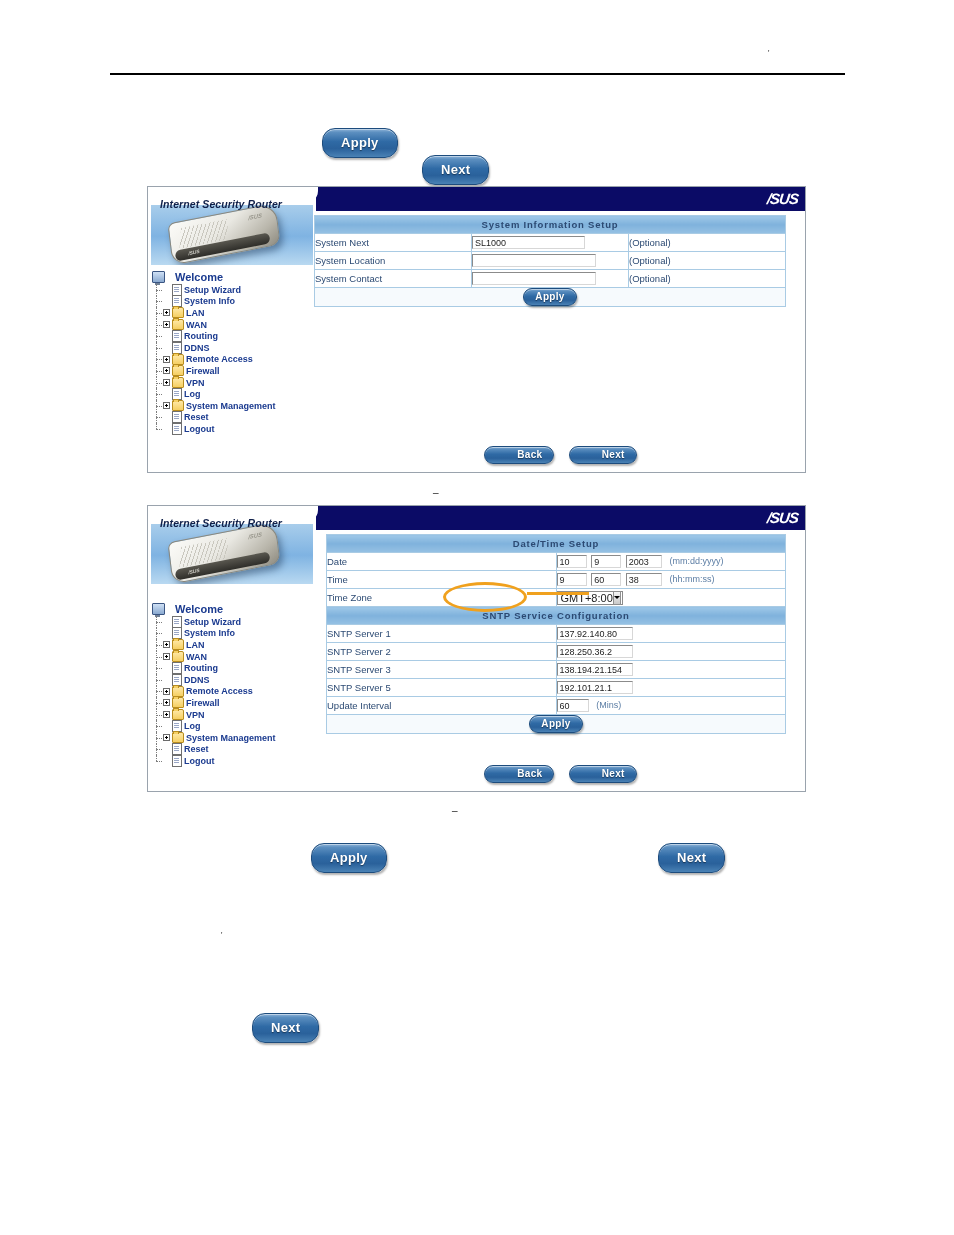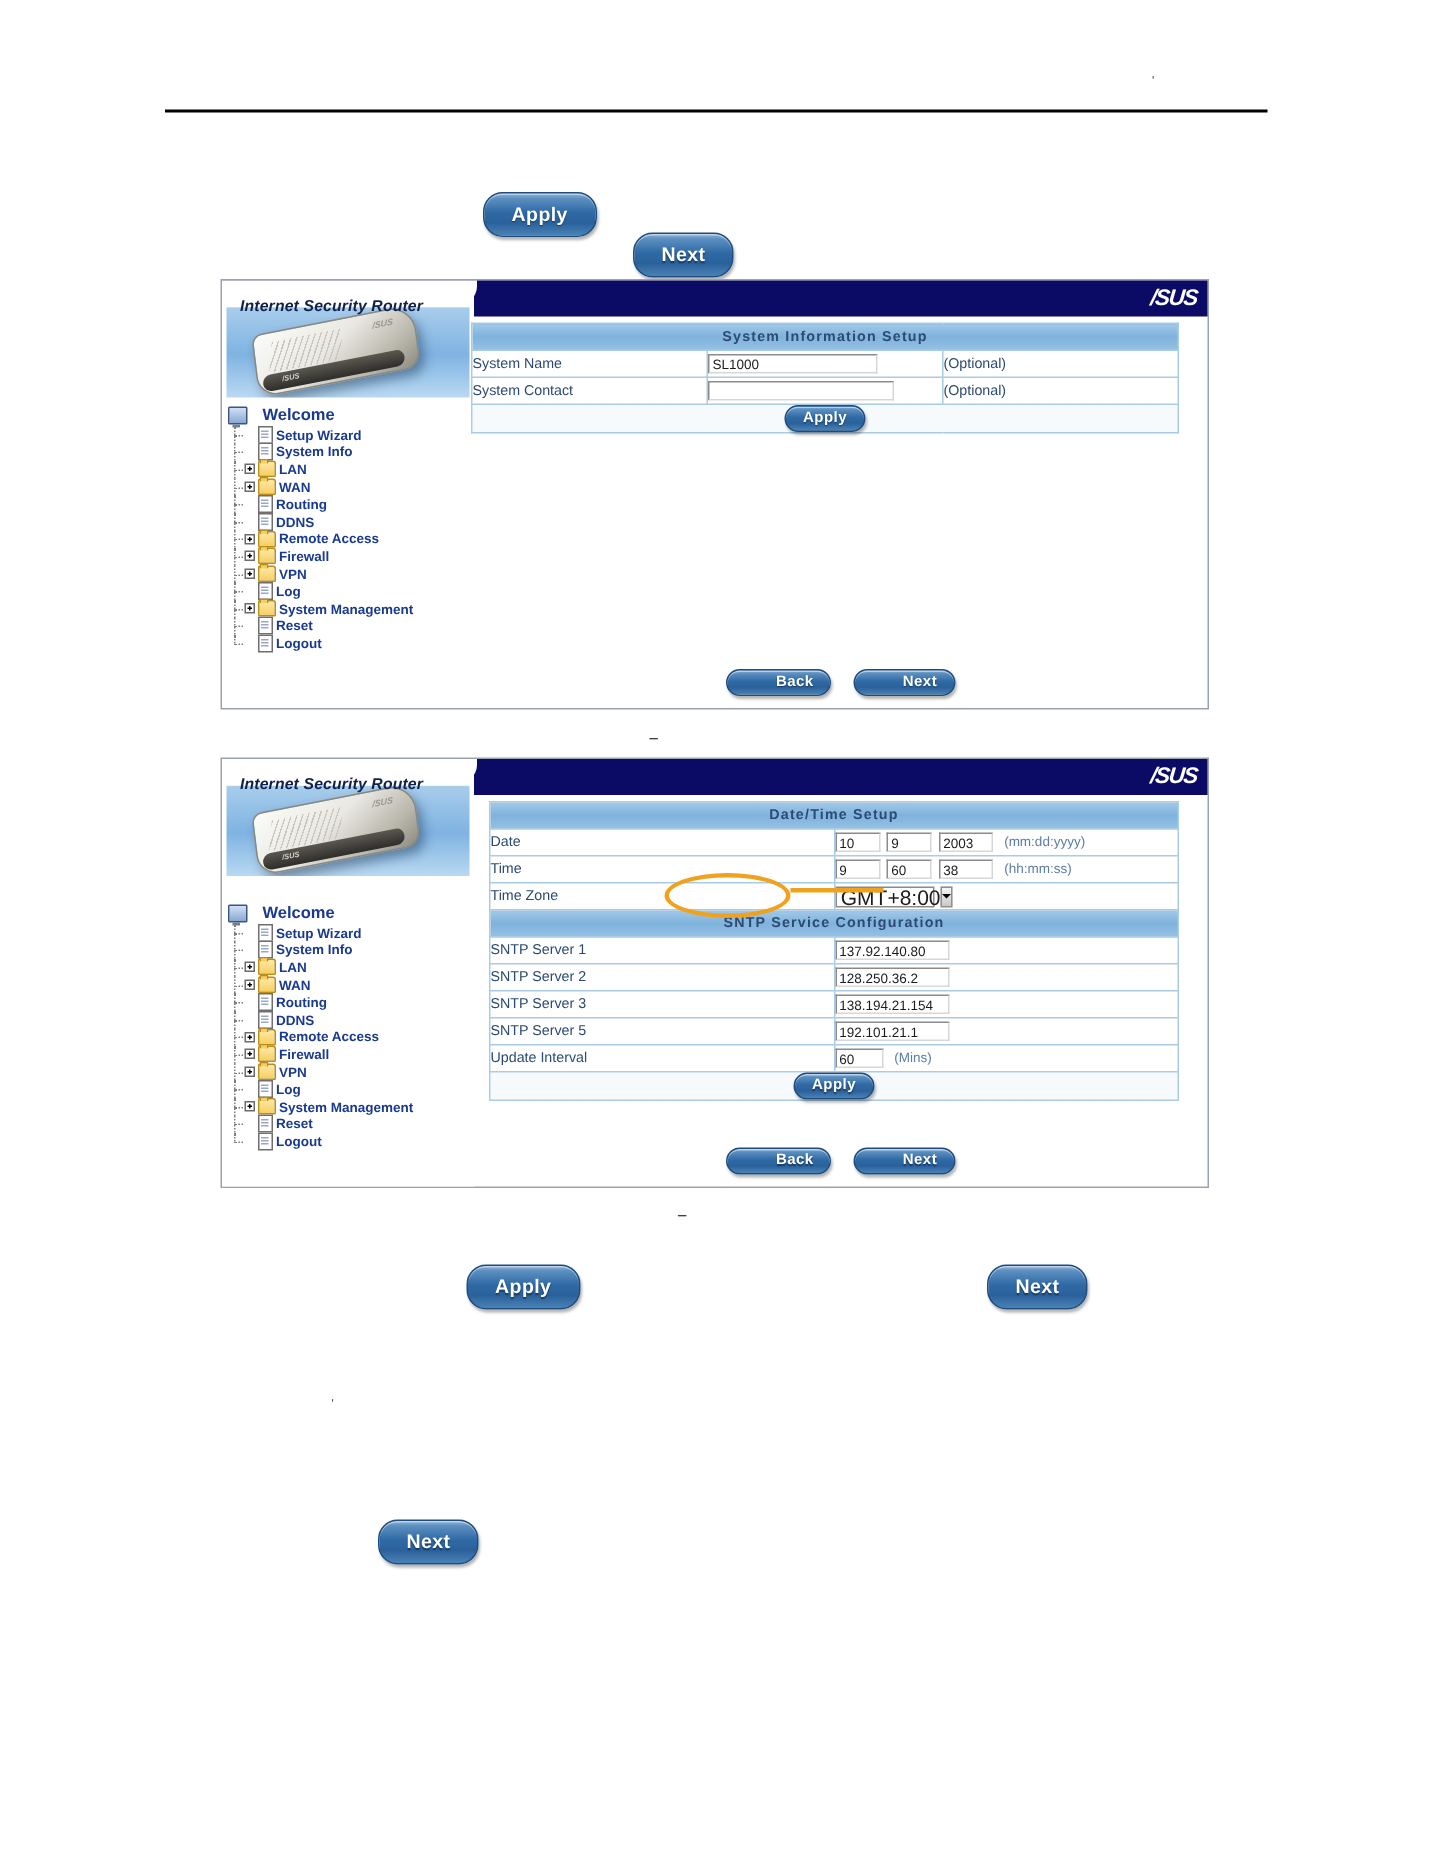--- a/index.html
+++ b/index.html
@@ -225,21 +225,21 @@
     white-space: nowrap;
   }
   .hint { color: #5b7da4; font-size: 9px; padding-left: 5px; }
   .apply-row { text-align: center; height: 22px; background: #f6fafd; }
   .sel {
     box-sizing: border-box;
     display: inline-flex; align-items: center; justify-content: space-between;
     border: 1px solid #8b8b8b;
     background: #ffffff;
     height: 14px; width: 66px;
-    font-size: 14px; color: #1c1c1c;
+    font-size: 11px; color: #1c1c1c;
     padding-left: 3px;
     vertical-align: middle;
   }
   .sel .arrowbox {
     width: 12px; height: 12px; margin-right: 0.5px;
     background: linear-gradient(to bottom, #f6f6f6, #c9c9c9);
     border: 1px solid #8f8f8f;
     display: flex; align-items: center; justify-content: center;
   }
   .sel .arrowbox::after {
@@ -376,23 +376,30 @@
     </div>
   </div>
 
   <div class="content" style="top:28px; left:166px; right:19px;">
     <table class="form">
       <tbody>
           <tr>
         <td class="sect-head" colspan="3">System Information Setup</td>
       </tr>
       <tr>
-        <td class="lbl" style="width:140px">System Name</td>
+        <td class="lbl" style="width:140px">System Next</td>
         <td class="cellpad" style="width:130px">
           <span class="fld" style="width:113px">SL1000</span>
+        </td>
+        <td class="hint">(Optional)</td>
+      </tr>
+      <tr>
+        <td class="lbl">System Location</td>
+        <td class="cellpad">
+          <span class="fld" style="width:124px"></span>
         </td>
         <td class="hint">(Optional)</td>
       </tr>
       <tr>
         <td class="lbl">System Contact</td>
         <td class="cellpad">
           <span class="fld" style="width:124px"></span>
         </td>
         <td class="hint">(Optional)</td>
       </tr>

